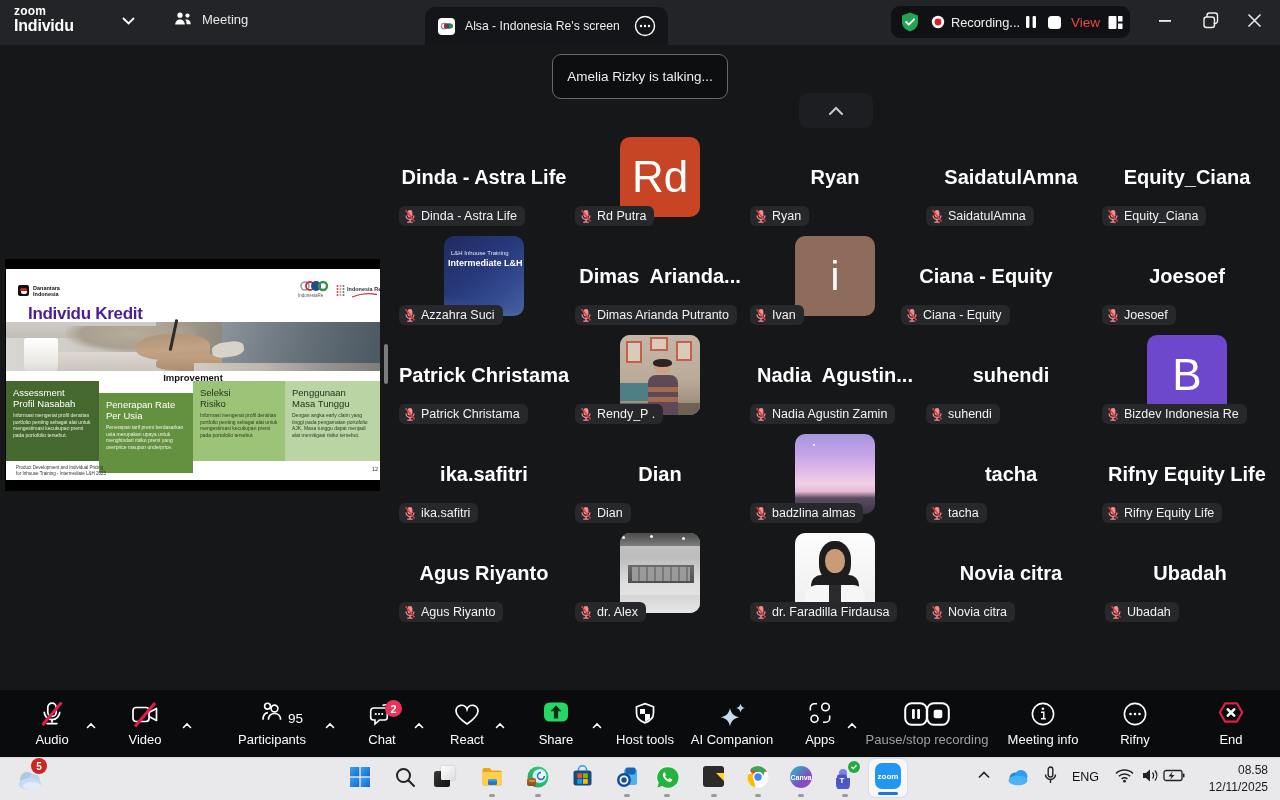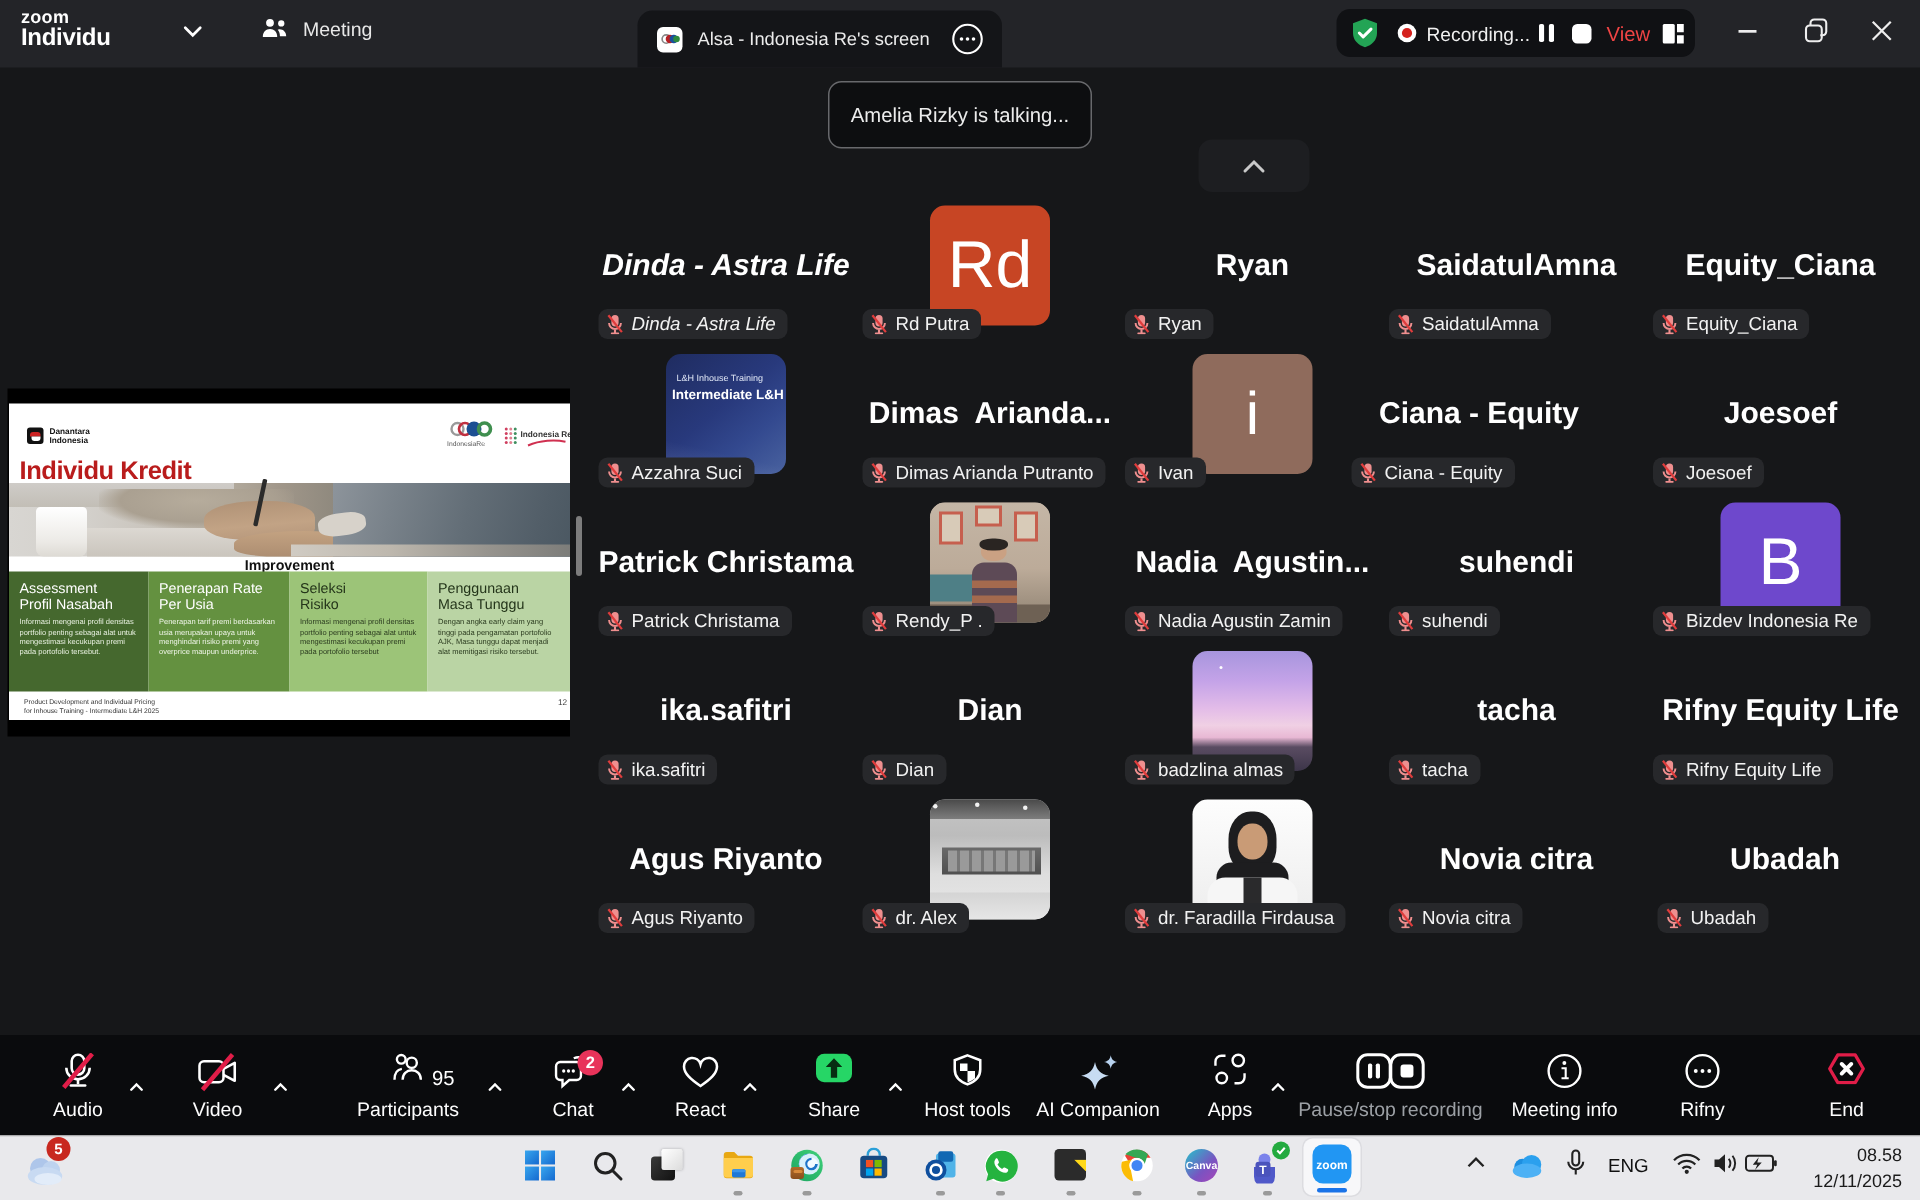--- a/index.html
+++ b/index.html
@@ -154,61 +154,61 @@
         </g>
       <g fill="#3f8f5f">
           <circle cx="7.5" cy="3" r="1"></circle>
           <circle cx="7.5" cy="6" r="1"></circle>
           <circle cx="7.5" cy="9" r="1"></circle>
           <circle cx="7.5" cy="12" r="1"></circle>
         </g>
       <text x="11" y="8" font-size="5.5" fill="#333" font-weight="700">Indonesia Re</text>
       <path d="M16 14 C24 10.5 34 10 41 11.5" stroke="#d03050" stroke-width="1.3" fill="none"></path>
     </svg>
-    <div class="abs" style="left:7px;top:35px;font-size:17px;font-weight:700;color:#b91c1c;letter-spacing:-.3px;">Individu Kredit</div>
+    <div class="abs" style="left:22px;top:35px;font-size:17px;font-weight:700;color:#4c1d95;letter-spacing:-.3px;">Individu Kredit</div>
 
     <div class="abs" style="left:0px;top:53px;width:374px;height:49px;background:linear-gradient(90deg,#d8d6d2 0%,#d3d0cb 14%,#c9c4bc 26%,#b5ada0 38%,#a1978a 48%,#8f897e 58%,#787c80 68%,#646d74 80%,#5b6770 92%,#566470 100%);">
       <div class="abs" style="left:0px;top:0px;width:150px;height:16px;background:linear-gradient(180deg,#cfccc8,#c2beb6);"></div>
       <div class="abs" style="left:60px;top:4px;width:130px;height:26px;background:radial-gradient(ellipse at 50% 30%,#b6ac9c 0%,#aaa091 55%,rgba(170,160,145,0) 75%);"></div>
       <div class="abs" style="left:18px;top:16px;width:34px;height:33px;background:linear-gradient(180deg,#ffffff,#eceae6 70%,#dddad4);border-radius:3px 3px 5px 5px;"></div>
       <div class="abs" style="left:52px;top:30px;width:120px;height:19px;background:linear-gradient(180deg,#dcd8d2,#cac5bd);"></div>
       <div class="abs" style="left:130px;top:12px;width:74px;height:26px;background:linear-gradient(175deg,#b29478 10%,#c2a385 60%,#b4957a);border-radius:48% 42% 30% 38%;"></div>
       <div class="abs" style="left:166px;top:-3px;width:2.5px;height:32px;background:#2b2b2b;transform:rotate(12deg);border-radius:1px;"></div>
       <div class="abs" style="left:150px;top:32px;width:92px;height:17px;background:linear-gradient(180deg,#c3a281,#ad8e72);border-radius:50% 50% 25% 30%;"></div>
       <div class="abs" style="left:216px;top:0px;width:158px;height:49px;background:linear-gradient(105deg,#8d949b 0%,#79828a 25%,#636e77 55%,#525e68 85%,#4b5862 100%);"></div>
       <div class="abs" style="left:206px;top:20px;width:32px;height:15px;background:#d7d2ca;border-radius:40%;transform:rotate(-8deg);"></div>
       <div class="abs" style="left:188px;top:41px;width:186px;height:8px;background:linear-gradient(90deg,#d0cbc3,#beb8ae 35%,#97948e 70%,#7d7d7a);"></div>
     </div>
     <div class="abs" style="left:0;top:103px;width:374px;height:11px;text-align:center;font-size:9.5px;font-weight:700;color:#111;">Improvement</div>
 
     <div class="abs" style="left:0px;top:112px;width:93px;height:80px;background:#45682e;padding:6px 7px;color:#fff;">
       <div style="font-size:9.5px;line-height:11px;">Assessment<br>Profil Nasabah</div>
       <div style="font-size:5px;line-height:6.5px;margin-top:3px;color:#e8f0e0;">Informasi mengenai profil densitas portfolio penting sebagai alat untuk mengestimasi kecukupan premi pada portofolio tersebut.</div>
     </div>
-    <div class="abs" style="left:93px;top:112px;width:94px;height:80px;background:#649140;padding:6px 7px;color:#fff;">
+    <div class="abs" style="left:93px;top:124px;width:94px;height:80px;background:#649140;padding:6px 7px;color:#fff;">
       <div style="font-size:9.5px;line-height:11px;">Penerapan Rate<br>Per Usia</div>
       <div style="font-size:5px;line-height:6.5px;margin-top:3px;color:#eef4e6;">Penerapan tarif premi berdasarkan usia merupakan upaya untuk menghindari risiko premi yang overprice maupun underprice.</div>
     </div>
     <div class="abs" style="left:187px;top:112px;width:92px;height:80px;background:#9cc478;padding:6px 7px;color:#2c3c20;">
       <div style="font-size:9.5px;line-height:11px;color:#24351a;">Seleksi<br>Risiko</div>
       <div style="font-size:5px;line-height:6.5px;margin-top:3px;">Informasi mengenai profil densitas portfolio penting sebagai alat untuk mengestimasi kecukupan premi pada portofolio tersebut</div>
     </div>
     <div class="abs" style="left:279px;top:112px;width:95px;height:80px;background:#bad4a4;padding:6px 7px;color:#2c3c20;">
       <div style="font-size:9.5px;line-height:11px;color:#24351a;">Penggunaan<br>Masa Tunggu</div>
       <div style="font-size:5px;line-height:6.5px;margin-top:3px;">Dengan angka early claim yang tinggi pada pengamatan portofolio AJK, Masa tunggu dapat menjadi alat memitigasi risiko tersebut.</div>
     </div>
     <div class="abs" style="left:10px;top:196px;font-size:4.5px;color:#333;line-height:5.5px;">Product Development and Individual Pricing<br>for Inhouse Training - Intermediate L&amp;H 2025</div>
     <div class="abs" style="left:366px;top:197px;font-size:5.5px;color:#333;">12</div>
   </div>
 </div>
 
 <div class="abs" style="left:384px;top:344px;width:4px;height:40px;background:#7d7d7d;border-radius:2px;"></div>
 
 <div id="grid">
-<div class="tile" style="left:396px;top:130px;font-style:italic;">
+<div class="tile" style="left:396px;top:130px;">
   <div class="bigname">Dinda - Astra Life</div>
   <div class="pill">
         <svg width="12" height="14" viewBox="0 0 12 14">
           <g fill="#ef8f8f">
             <rect x="3.6" y="1" width="4.8" height="7.6" rx="2.4"></rect>
             <path d="M1.4 6.4 a4.6 4.6 0 0 0 9.2 0 l-1.3 0 a3.3 3.3 0 0 1-6.6 0 z"></path>
             <rect x="5.3" y="11" width="1.4" height="2"></rect>
             <rect x="3.2" y="12.6" width="5.6" height="1.2" rx="0.6"></rect>
           </g>
           <path d="M1.6 1.2 L10.6 12.4" stroke="#e03c3c" stroke-width="1.5"></path>

